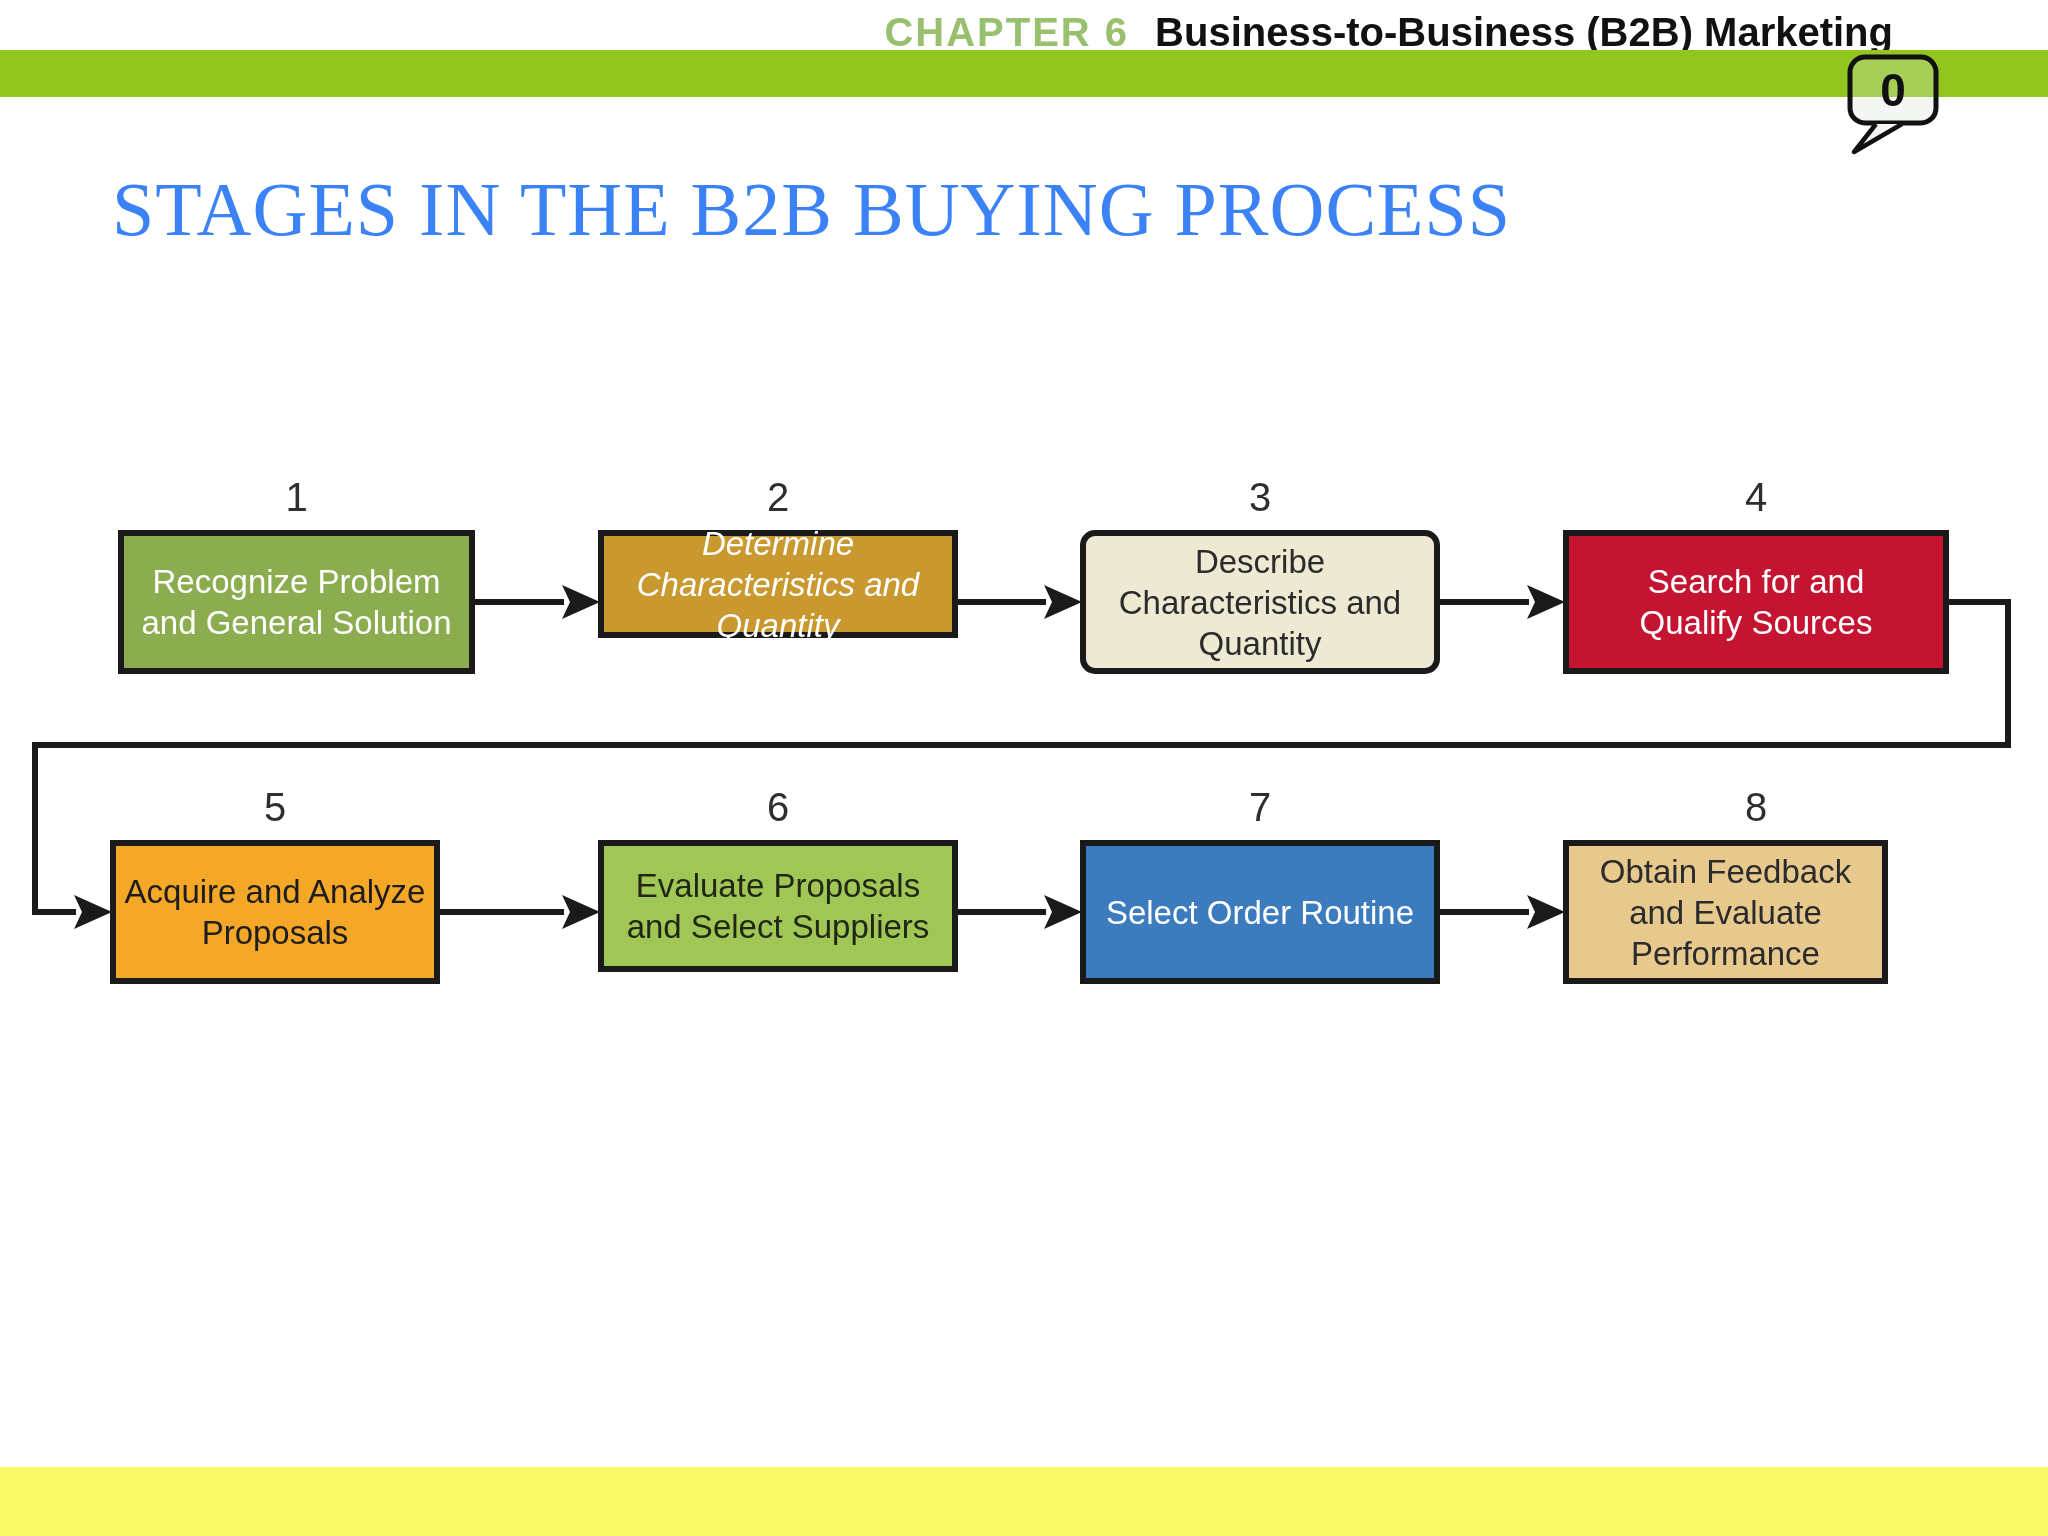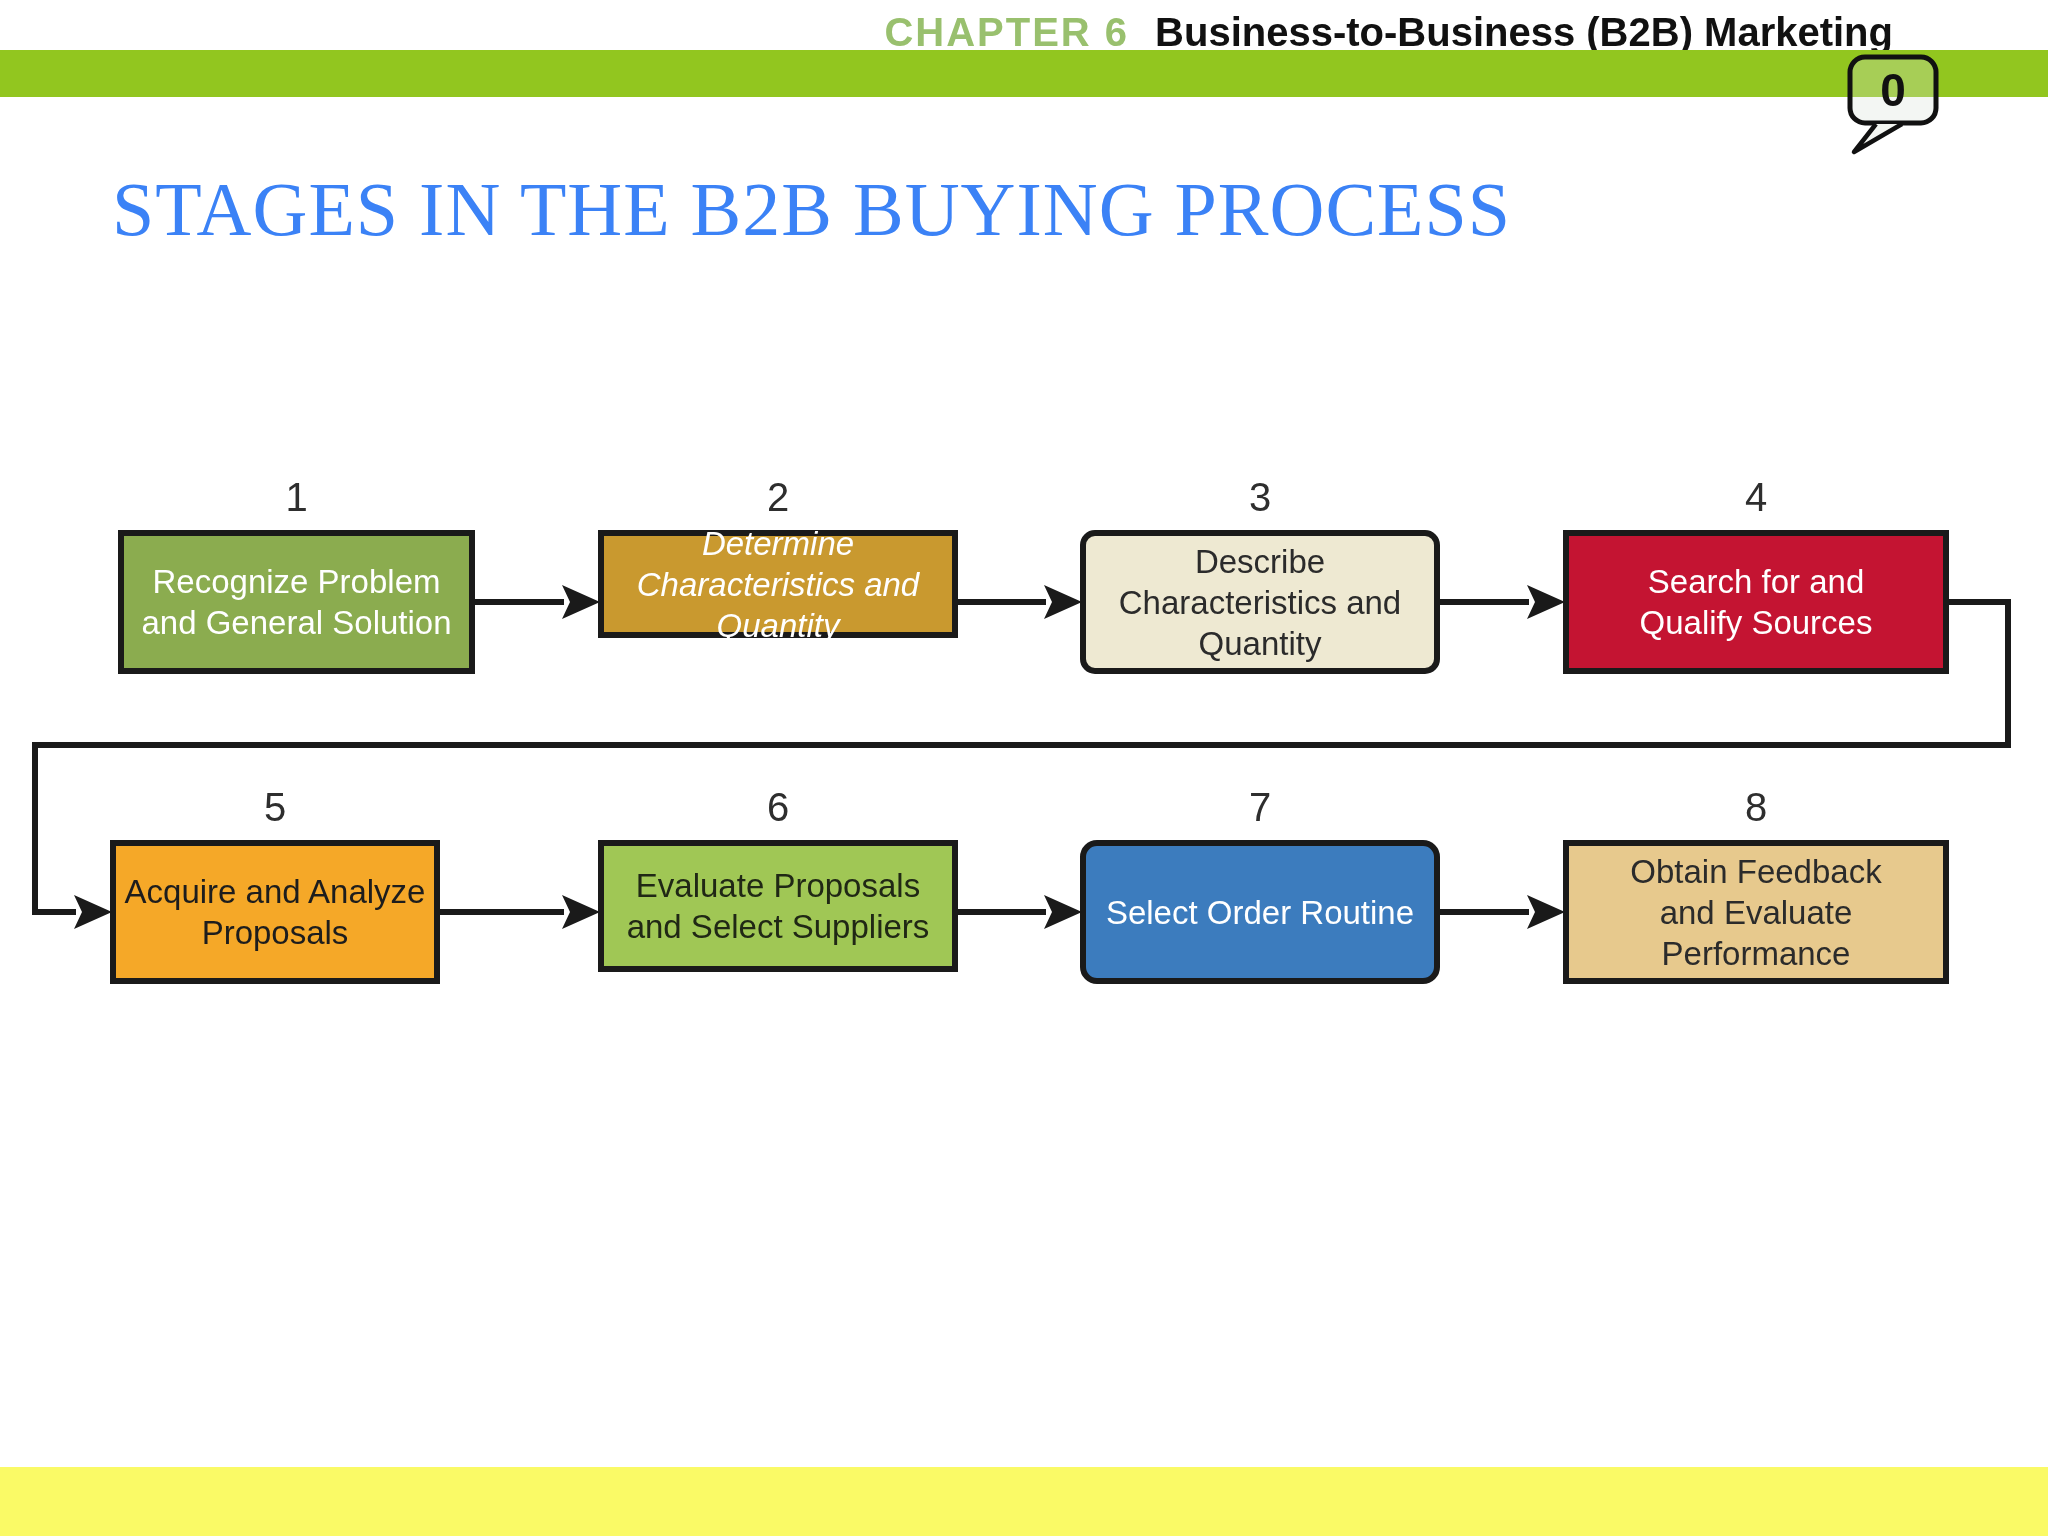--- a/index.html
+++ b/index.html
@@ -50,21 +50,21 @@
     text-align:center; font-size:33px; line-height:41px;
   }
   .flow-box .lbl { white-space:pre-line; }
   .b1 { left:118px;  top:530px; width:357px; height:144px; }
   .b2 { left:598px;  top:530px; width:360px; height:108px;font-style:italic; }
   .b3 { left:1080px; top:530px; width:360px; height:144px;border-radius:15px; }
   .b4 { left:1563px; top:530px; width:386px; height:144px; }
   .b5 { left:110px;  top:840px; width:330px; height:144px; }
   .b6 { left:598px;  top:840px; width:360px; height:132px; }
   .b7 { left:1080px; top:840px; width:360px; height:144px; }
-  .b8 { left:1563px; top:840px; width:386px; height:144px; }
+  .b8 { left:1563px; top:840px; width:325px; height:144px; }
 
   .step-num {
     position:absolute; text-align:center;
     font-size:40px; color:#2e2e2e; height:50px; line-height:50px;
   }
   .n1 { left:118px;  width:357px; top:472px; }
   .n2 { left:598px;  width:360px; top:472px; }
   .n3 { left:1080px; width:360px; top:472px; }
   .n4 { left:1563px; width:386px; top:472px; }
   .n5 { left:110px;  width:330px; top:782px; }
@@ -134,21 +134,21 @@
 Qualify Sources</span>
   </div>
   <div class="flow-box b5" style="background-color: rgb(245, 168, 40); color: rgb(29, 29, 29);">
     <span class="lbl">Acquire and Analyze
 Proposals</span>
   </div>
   <div class="flow-box b6" style="background-color: rgb(160, 199, 85); color: rgb(32, 40, 21);">
     <span class="lbl">Evaluate Proposals
 and Select Suppliers</span>
   </div>
-  <div class="flow-box b7" style="background-color: rgb(60, 124, 190); color: rgb(255, 255, 255); border-radius: 17px;">
+  <div class="flow-box b7" style="background-color: rgb(60, 124, 190); color: rgb(255, 255, 255);">
     <span class="lbl">Select Order Routine</span>
   </div>
   <div class="flow-box b8" style="background-color: rgb(231, 201, 141); color: rgb(43, 43, 43);">
     <span class="lbl">Obtain Feedback
 and Evaluate
 Performance</span>
   </div>
 
   <svg class="arrow-layer" viewBox="0 0 2048 1536">
 

